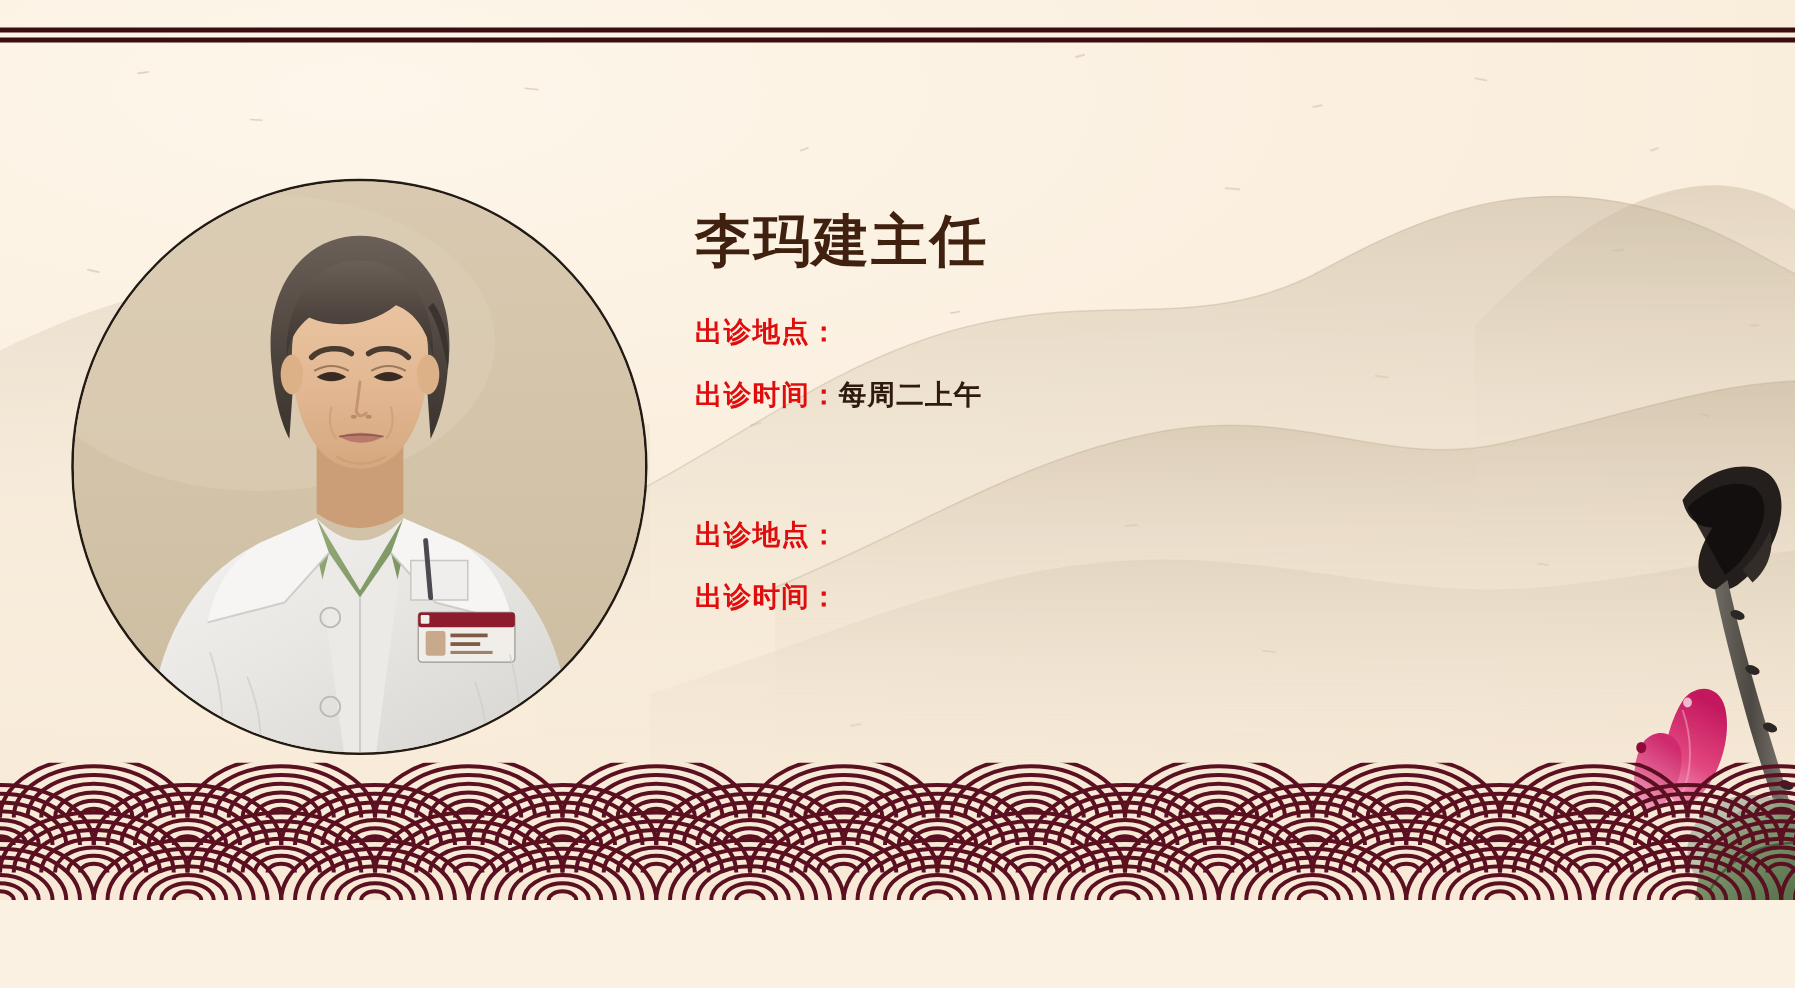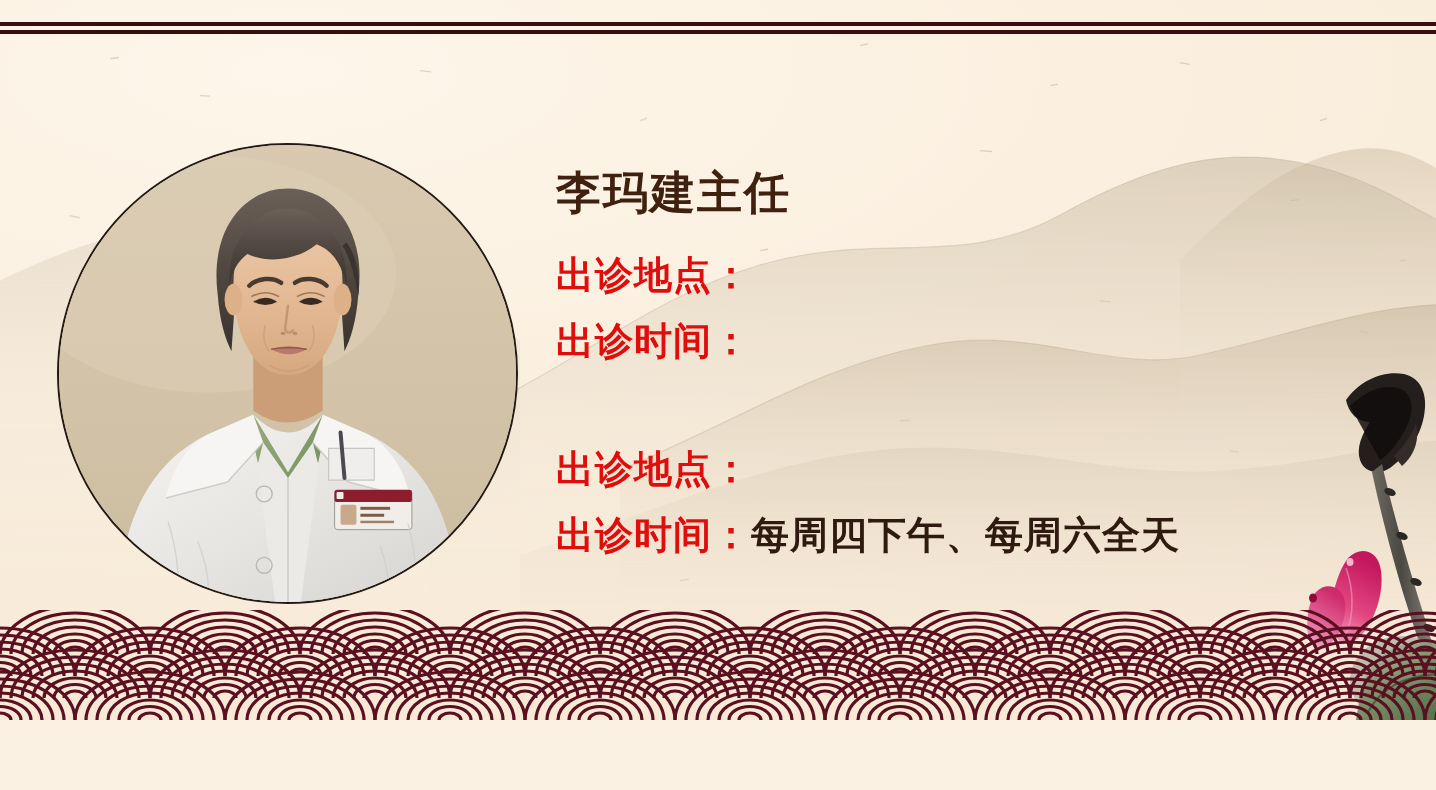--- a/index.html
+++ b/index.html
@@ -57,21 +57,21 @@
     font-weight:700;
     color:#40200f;
     letter-spacing:2px;
     line-height:1.1;
     margin-bottom:38px;
     font-family:"DejaVu Sans","Liberation Sans",sans-serif;
   }
   .info-row {
     display:flex;
     align-items:baseline;
-    font-size:38px;
+    font-size:22px;
     font-weight:700;
     line-height:1;
     margin-bottom:28px;
     font-family:"DejaVu Sans","Liberation Sans",sans-serif;
   }
   .info-label { color:#e00d0d; letter-spacing:1px; white-space:nowrap; }
   .info-value { color:#2e1a0e; letter-spacing:1px; white-space:nowrap; }
   .block-gap { height:62px; }
 
   
@@ -296,30 +296,30 @@
 
   <div id="info">
 
     <div id="doctor-name">李玛建主任</div>
 
     <div class="info-row">
       <span class="info-label">出诊地点：</span>
     </div>
     <div class="info-row">
       <span class="info-label">出诊时间：</span>
+      <span class="info-value">每周二上午</span>
     </div>
 
     <div class="block-gap"></div>
 
     <div class="info-row">
       <span class="info-label">出诊地点：</span>
     </div>
     <div class="info-row">
       <span class="info-label">出诊时间：</span>
-      <span class="info-value">每周四下午、每周六全天</span>
     </div>
 
   </div>
 
   <div id="lotus">
     <svg viewBox="0 0 150 360" preserveAspectRatio="xMaxYMax meet">
       <defs>
         <linearGradient id="petal" x1="0" y1="1" x2="0.3" y2="0">
           <stop offset="0%" stop-color="#f3a6c6"></stop>
           <stop offset="45%" stop-color="#e2477f"></stop>

